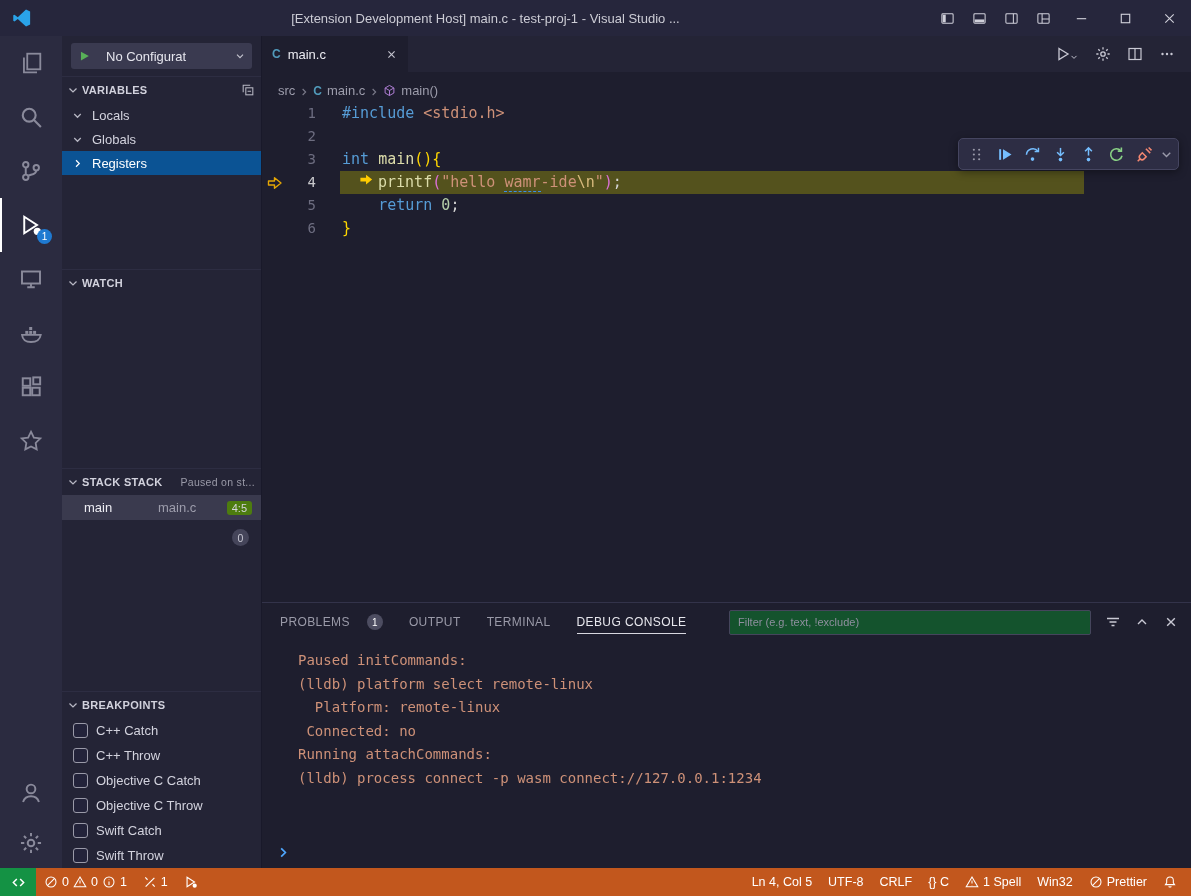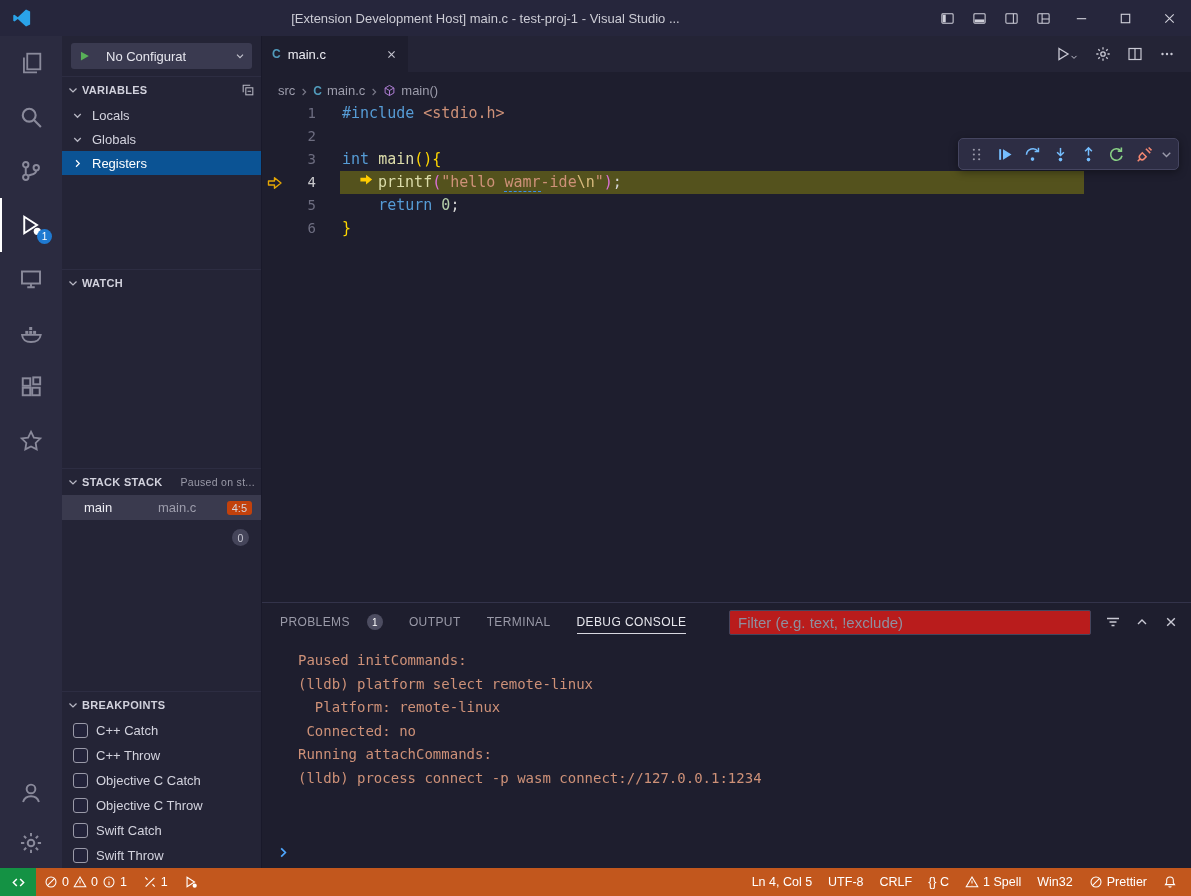--- a/index.html
+++ b/index.html
@@ -48,21 +48,21 @@
   [data-name="watch-body"]{height:172px}
   [data-name="callstack-body"]{height:196px;display:flex;flex-direction:column}
   [data-name="breakpoints-body"]{flex:1}
   .tree-row{height:24px;display:flex;align-items:center;padding-left:9px;gap:8px;color:#d3d3de}
   .tree-row .icon{color:#b8b8c4}.tree-row svg{width:13px;height:13px}
   .tree-row.selected{background:var(--selection-blue,#0b5394);color:#fff}
   .tree-row.selected .icon{color:#fff}
   .frame-row{height:25px;display:flex;align-items:center;background:#3a3a4e;padding:0 9px 0 22px;gap:4px}
   .frame-name{color:#ececf2;width:70px}
   .frame-file{color:#9d9dac;flex:1}
-  .frame-pos{background:#c2410c;color:#d5d5de;font-size:11px;padding:1px 5px;border-radius:3px}
+  .frame-pos{background:#4d7c0f;color:#d5d5de;font-size:11px;padding:1px 5px;border-radius:3px}
   .cs-counter{align-self:flex-end;margin:9px 12px 0 0;width:17px;height:17px;border-radius:50%;background:#45455a;color:#c9c9d4;font-size:10.5px;display:flex;align-items:center;justify-content:center}
   .bp-row{height:25px;display:flex;align-items:center;gap:8px;padding-left:11px;color:#d3d3de}
   .checkbox{width:15px;height:15px;border:1px solid #9a9aa8;border-radius:3px;background:#23233a;flex:none}
 
   
   .editor-col{flex:1;min-width:0;display:flex;flex-direction:column;background:#1e1e2e;position:relative}
   .tabbar{height:36px;background:#242436;display:flex;align-items:stretch}
   .tab{width:146px;background:#1e1e2e;display:flex;align-items:center;padding:0 10px;gap:7px;font-size:13px;color:#ececf2}
   .c-badge{color:#519aba;font-weight:bold;font-size:12px}
   .tab-close{margin-left:auto;color:#c4c4cf}.tab-close svg{width:13px;height:13px}
@@ -96,21 +96,21 @@
   .ic-blue{color:#75beff}.ic-green{color:#89d185}.ic-red{color:#f48771}.ic-dim{color:#9a9aaa}
 
   
   .panel{height:266px;border-top:1px solid #33334a;display:flex;flex-direction:column;background:#1e1e2e}
   .panel-header{height:38px;display:flex;align-items:center;padding:0 12px 0 18px}
   .panel-tabs{display:flex;height:100%}
   .panel-tab{margin-right:26px;font-size:12px;color:#9a9aa8;letter-spacing:.4px;height:100%;display:flex;align-items:center;gap:17px;position:relative;white-space:nowrap}
   .panel-tab.active{color:#e8e8ee}
   .panel-tab.active::after{content:"";position:absolute;left:0;right:0;bottom:7px;height:1px;background:#d8d8e0}
   .panel-badge{background:#4d4d61;color:#fff;font-size:10px;min-width:16px;height:16px;border-radius:50%;display:flex;align-items:center;justify-content:center}
-  .panel-filter{margin-left:auto;width:362px;height:25px;background:#b91c1c;border:1px solid #45455c;border-radius:2px;color:#d4d4de;font-size:15px;padding:0 8px;outline:none;font-family:"Liberation Sans",sans-serif}
+  .panel-filter{margin-left:auto;width:362px;height:25px;background:#14532d;border:1px solid #45455c;border-radius:2px;color:#d4d4de;font-size:11px;padding:0 8px;outline:none;font-family:"Liberation Sans",sans-serif}
   .panel-filter::placeholder{color:#8f8f9f}
   .panel-actions{display:flex;align-items:center;gap:13px;margin-left:14px;color:#c9c9d4}
   .panel-actions .icon svg{width:16px;height:16px}
   .panel-body{flex:1;position:relative;font-family:"DejaVu Sans Mono",monospace;font-size:14px;color:var(--console-text,#ce9178);padding:8px 0 0 36px;overflow:hidden}
   .console-line{white-space:pre;line-height:23.5px}
   .console-input-row{position:absolute;left:14px;bottom:5px;color:#4fa8ff}
   .console-input-row svg{width:15px;height:15px}
 
   
   .statusbar{position:absolute;bottom:0;left:0;right:0;height:28px;background:var(--statusbar-bg,#c2571d);display:flex;align-items:center;color:#fff;font-size:12.5px}

